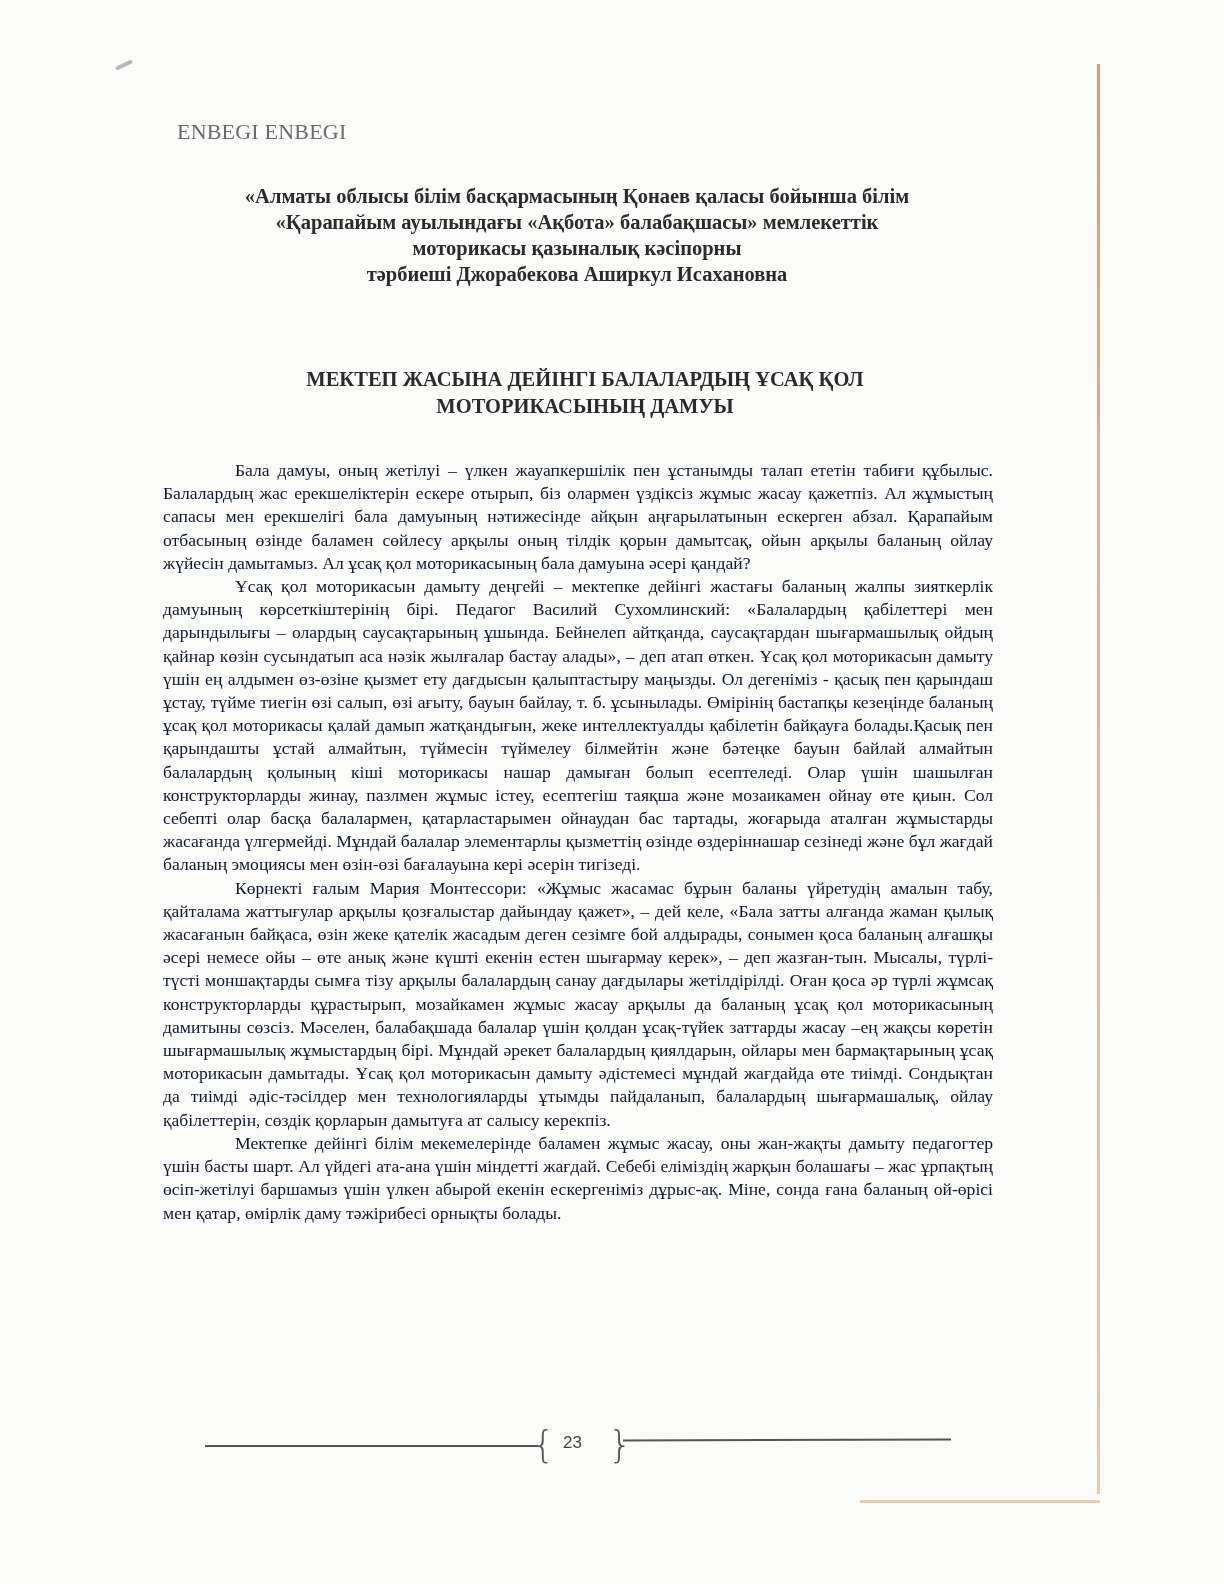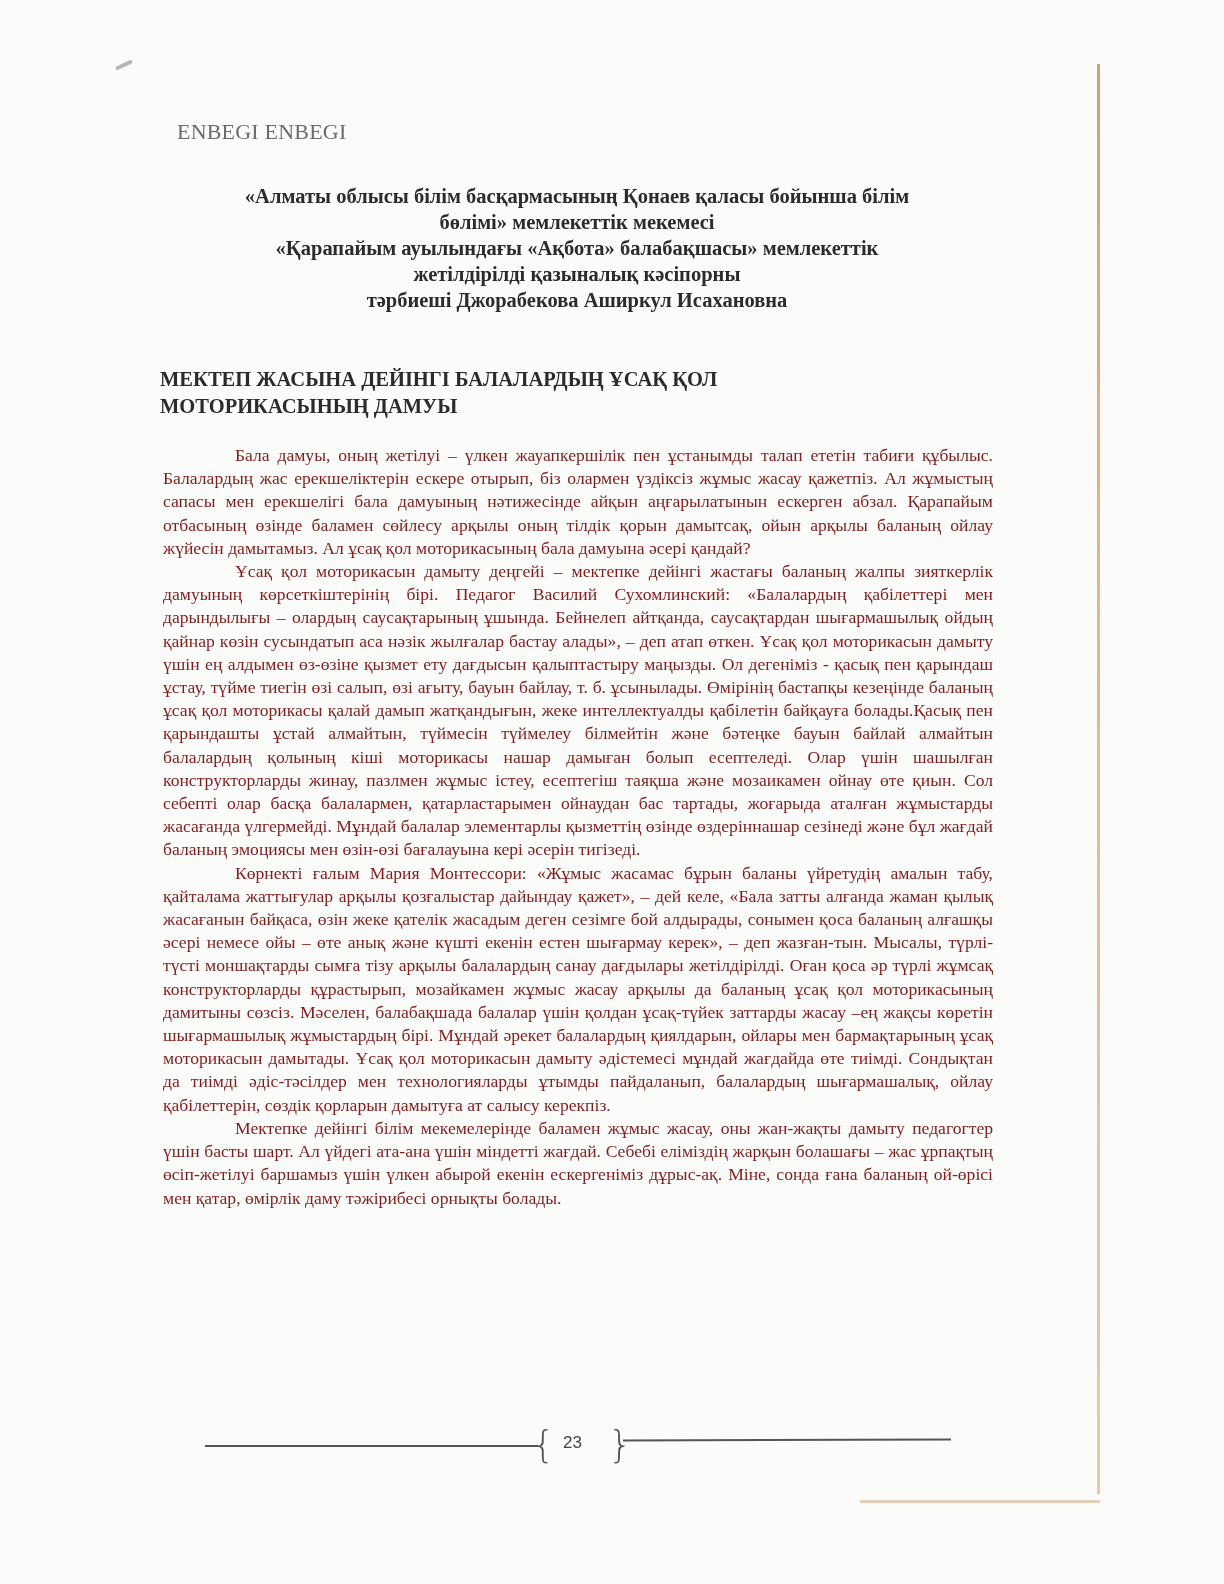--- a/index.html
+++ b/index.html
@@ -33,26 +33,26 @@
     font-size: 22px; color: #6b6b6b; letter-spacing: .2px;
   }
   .org {
     position: absolute; left: 177px; top: 183px;
     font-size: 20.5px; font-weight: bold; line-height: 26px;
     color: #2b2b2b; width: 800px; text-align: center;
   }
   .org div { white-space: nowrap; }
   .title {
     position: absolute; left: 160px; top: 366px; width: 850px;
-    font-weight: bold; font-size: 20.5px;
+    text-align: center; font-weight: bold; font-size: 20.5px;
     line-height: 27px; color: #2b2b2b;
   }
   .body {
-    position: absolute; left: 163px; top: 444px; width: 830px;
-    font-size: 17.6px; line-height: 23.2px; color: #7f1d1d;
+    position: absolute; left: 163px; top: 459px; width: 830px;
+    font-size: 17.6px; line-height: 23.2px; color: #0f172a;
     text-align: justify;
   }
   .body p { margin: 0; text-indent: 72px; }
   .footer {
     position: absolute; left: 205px; top: 1425px; width: 745px; height: 40px;
   }
   .footer .rule-left {
     position: absolute; left: 0; top: 20px; width: 333px; height: 2px; background: #555;
   }
   .footer .rule-right {
@@ -74,23 +74,22 @@
 <body>
 
 <div class="scan-mark"></div>
 <div class="edge-line"></div>
 <div class="edge-bottom"></div>
 
 <div class="running-head">ENBEGI ENBEGI</div>
 
 <div class="org">
   <div> «Алматы облысы білім басқармасының Қонаев қаласы бойынша білім</div>
-  <div>бөлімі»  мемлекеттік мекемесі</div>
   <div> «Қарапайым ауылындағы «Ақбота» балабақшасы» мемлекеттік</div>
-  <div>жетілдірілді қазыналық кәсіпорны</div>
+  <div>моторикасы қазыналық кәсіпорны</div>
   <div>тәрбиеші Джорабекова Аширкул Исахановна</div>
 </div>
 
 <div class="title">
   <div>МЕКТЕП ЖАСЫНА ДЕЙІНГІ БАЛАЛАРДЫҢ ҰСАҚ ҚОЛ</div>
   <div>МОТОРИКАСЫНЫҢ ДАМУЫ</div>
 </div>
 
 <div class="body">
   <p>Бала дамуы, оның жетілуі – үлкен жауапкершілік пен ұстанымды талап ететін табиғи құбылыс. Балалардың жас ерекшеліктерін ескере отырып, біз олармен үздіксіз жұмыс жасау қажетпіз. Ал жұмыстың сапасы мен ерекшелігі бала дамуының нәтижесінде айқын аңғарылатынын ескерген абзал. Қарапайым отбасының өзінде баламен сөйлесу арқылы оның тілдік қорын дамытсақ, ойын арқылы баланың ойлау жүйесін дамытамыз. Ал ұсақ қол моторикасының бала дамуына әсері қандай?</p>

